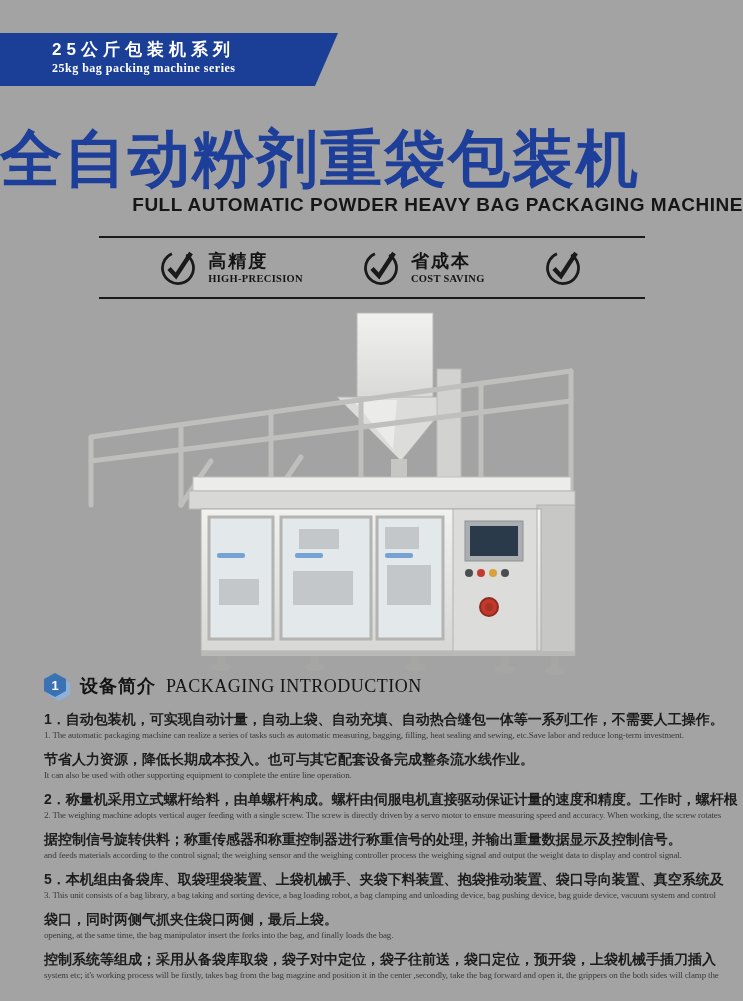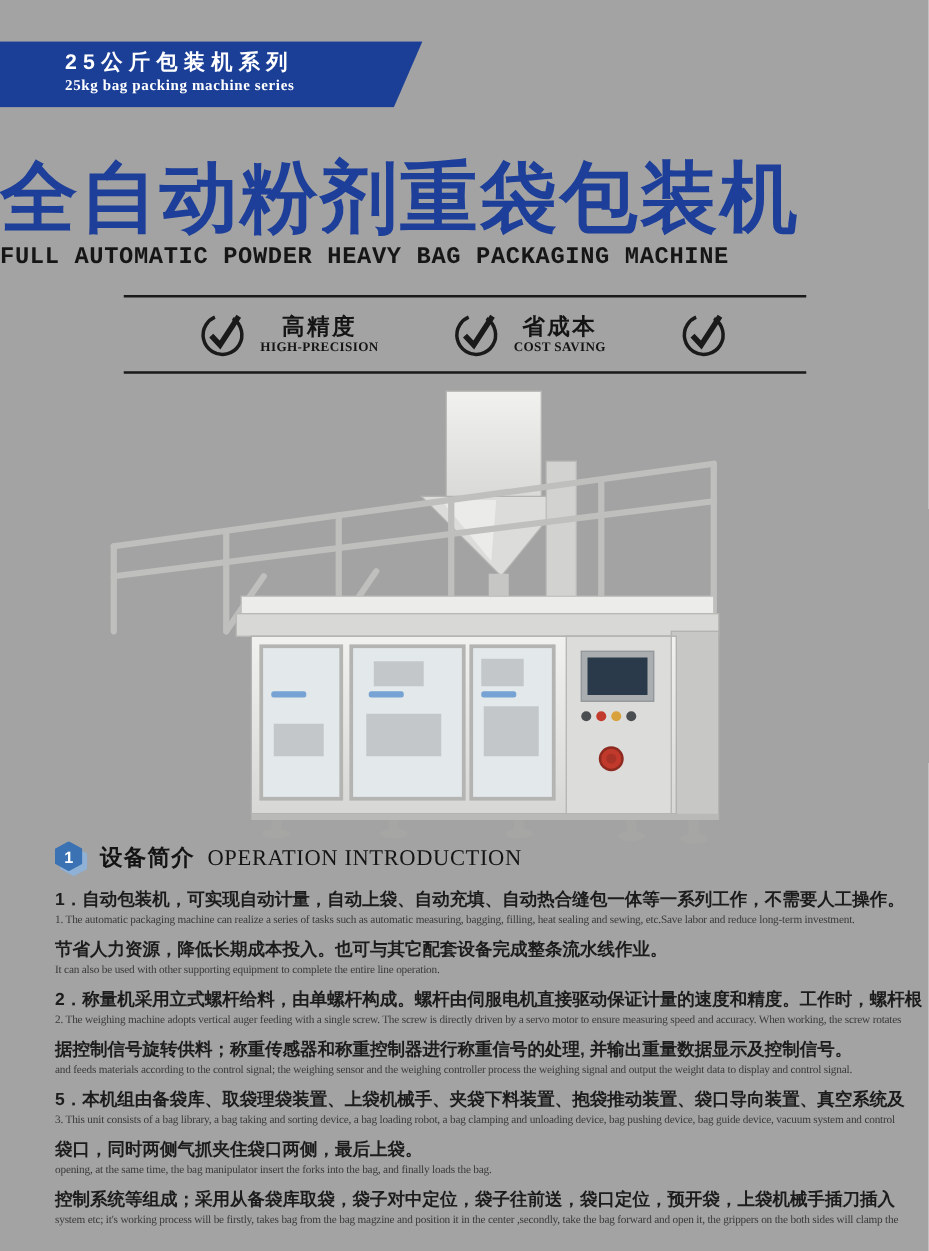--- a/index.html
+++ b/index.html
@@ -10,30 +10,30 @@
   .banner { margin-top:33px; width:338px; height:53px; background:#1b3f97;
             clip-path:polygon(0 0, 338px 0, 315px 100%, 0 100%);
             padding:7px 0 0 52px; }
   .banner-cn { color:#ffffff; font-size:17px; font-weight:bold; letter-spacing:5px; line-height:20px; }
   .banner-en { color:#ffffff; font-size:12px; font-weight:bold; letter-spacing:0.5px;
                font-family:"Liberation Serif", serif; line-height:16px; }
 
   
   .hero-title { margin-top:40px; font-size:62px; font-weight:900;
                 color:#1d3e99; letter-spacing:2px; line-height:1.05; }
-  .hero-sub { margin-top:3px; text-align:left; font-family:Liberation Mono, monospace;
+  .hero-sub { margin-top:3px; text-align:right; font-family:Liberation Sans, sans-serif;
               font-weight:bold; font-size:19px; color:#161616; letter-spacing:0.5px; }
 
   
   .features-wrap { margin-top:20px; }
   .rule { width:546px; margin:0 auto; border-top:2px solid #1a1a1a; }
   .features { display:flex; justify-content:center; gap:58px; padding:8px 0 9px 0; }
   .feature { display:flex; align-items:center; gap:8px; }
   .fi { width:42px; height:42px; display:inline-block; }
-  .ft { display:flex; flex-direction:column;text-align:center; }
+  .ft { display:flex; flex-direction:column; }
   .ft-cn { font-size:18px; font-weight:bold; color:#141414; letter-spacing:2px; line-height:22px; }
   .ft-en { font-size:10.5px; font-weight:bold; color:#141414;
            font-family:"Liberation Serif", serif; letter-spacing:0.3px; line-height:13px; }
 
   
   .photo { margin-top:10px; margin-left:85px; width:500px; height:368px; }
 
   
   .section-head { margin-top:-6px; margin-left:44px; display:flex; align-items:center; gap:10px; height:30px; }
   .hex-wrap { position:relative; width:26px; height:26px; }
@@ -191,21 +191,21 @@
       </g>
     </svg>
   </div>
 
   <div class="section-head">
     <span class="hex-wrap">
       <span class="hex shadow"></span>
       <span class="hex main">1</span>
     </span>
     <span class="sh-cn">设备简介</span>
-    <span class="sh-en">OPERATION INTRODUCTION</span>
+    <span class="sh-en">PACKAGING INTRODUCTION</span>
   </div>
 
   <div class="paras">
     <div class="para">
       <div class="para-cn">1．自动包装机，可实现自动计量，自动上袋、自动充填、自动热合缝包一体等一系列工作，不需要人工操作。</div>
       <div class="para-en">1. The automatic packaging machine can realize a series of tasks such as automatic measuring, bagging, filling, heat sealing and sewing, etc.Save labor and reduce long-term investment.</div>
     </div>
     <div class="para">
       <div class="para-cn">节省人力资源，降低长期成本投入。也可与其它配套设备完成整条流水线作业。</div>
       <div class="para-en">It can also be used with other supporting equipment to complete the entire line operation.</div>

